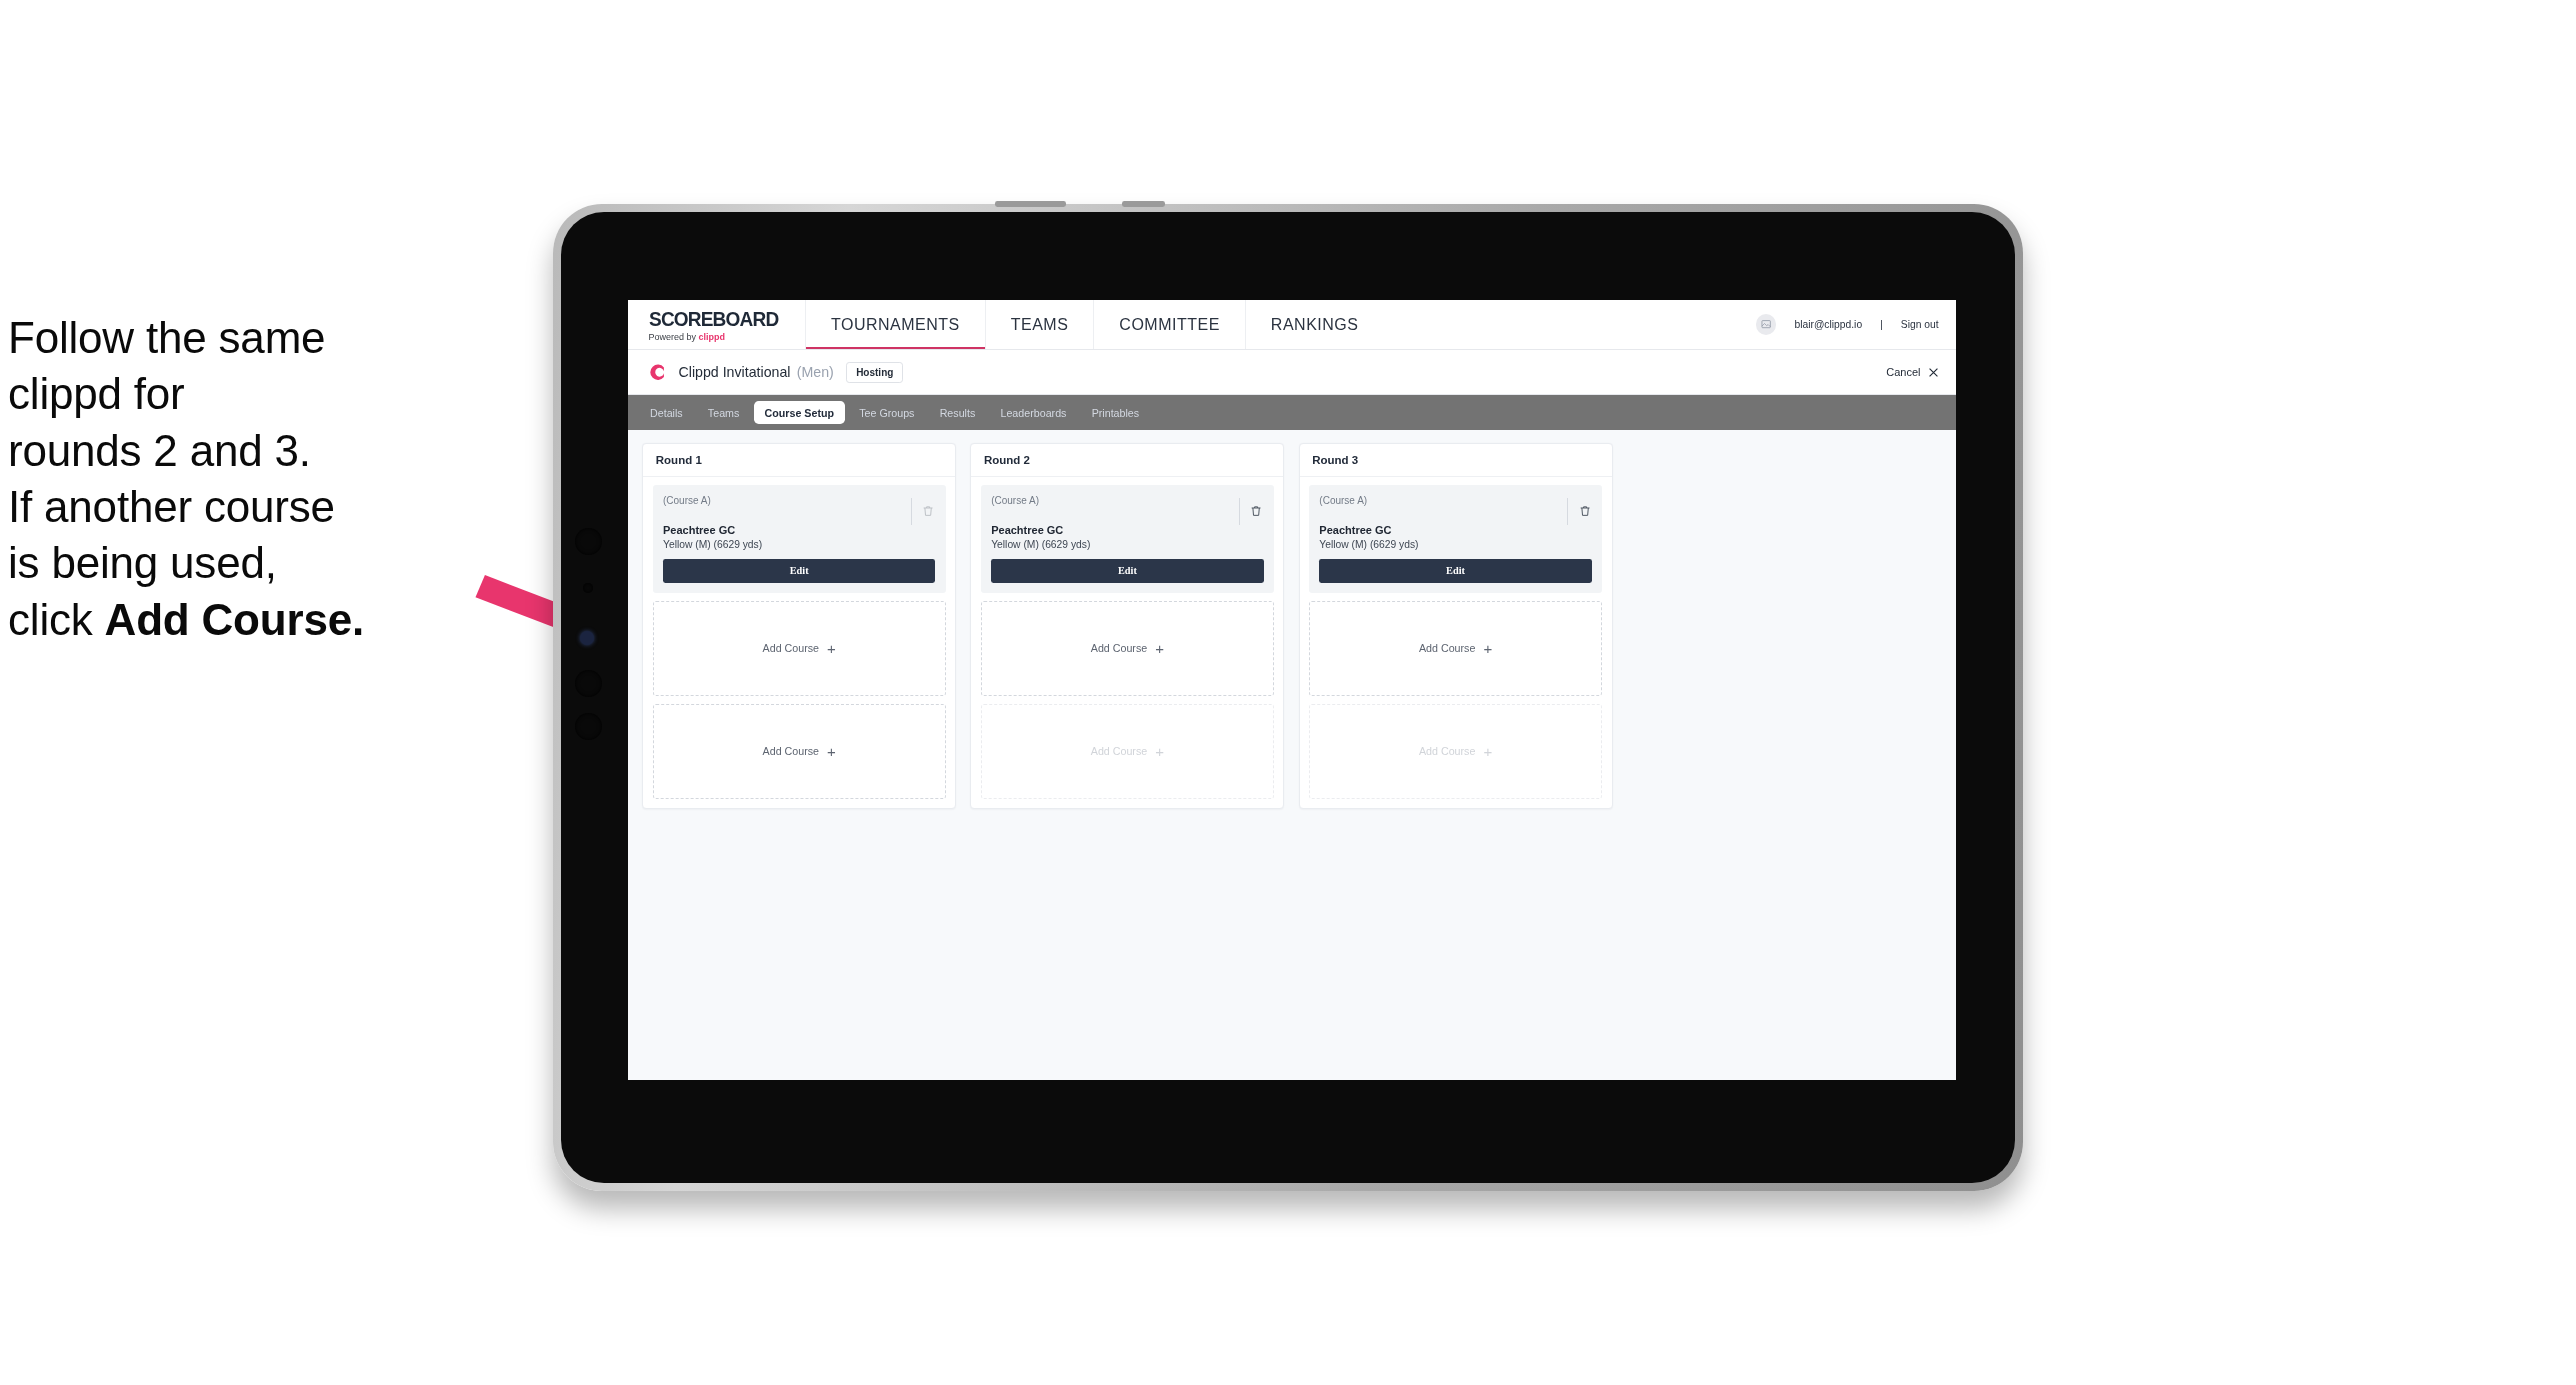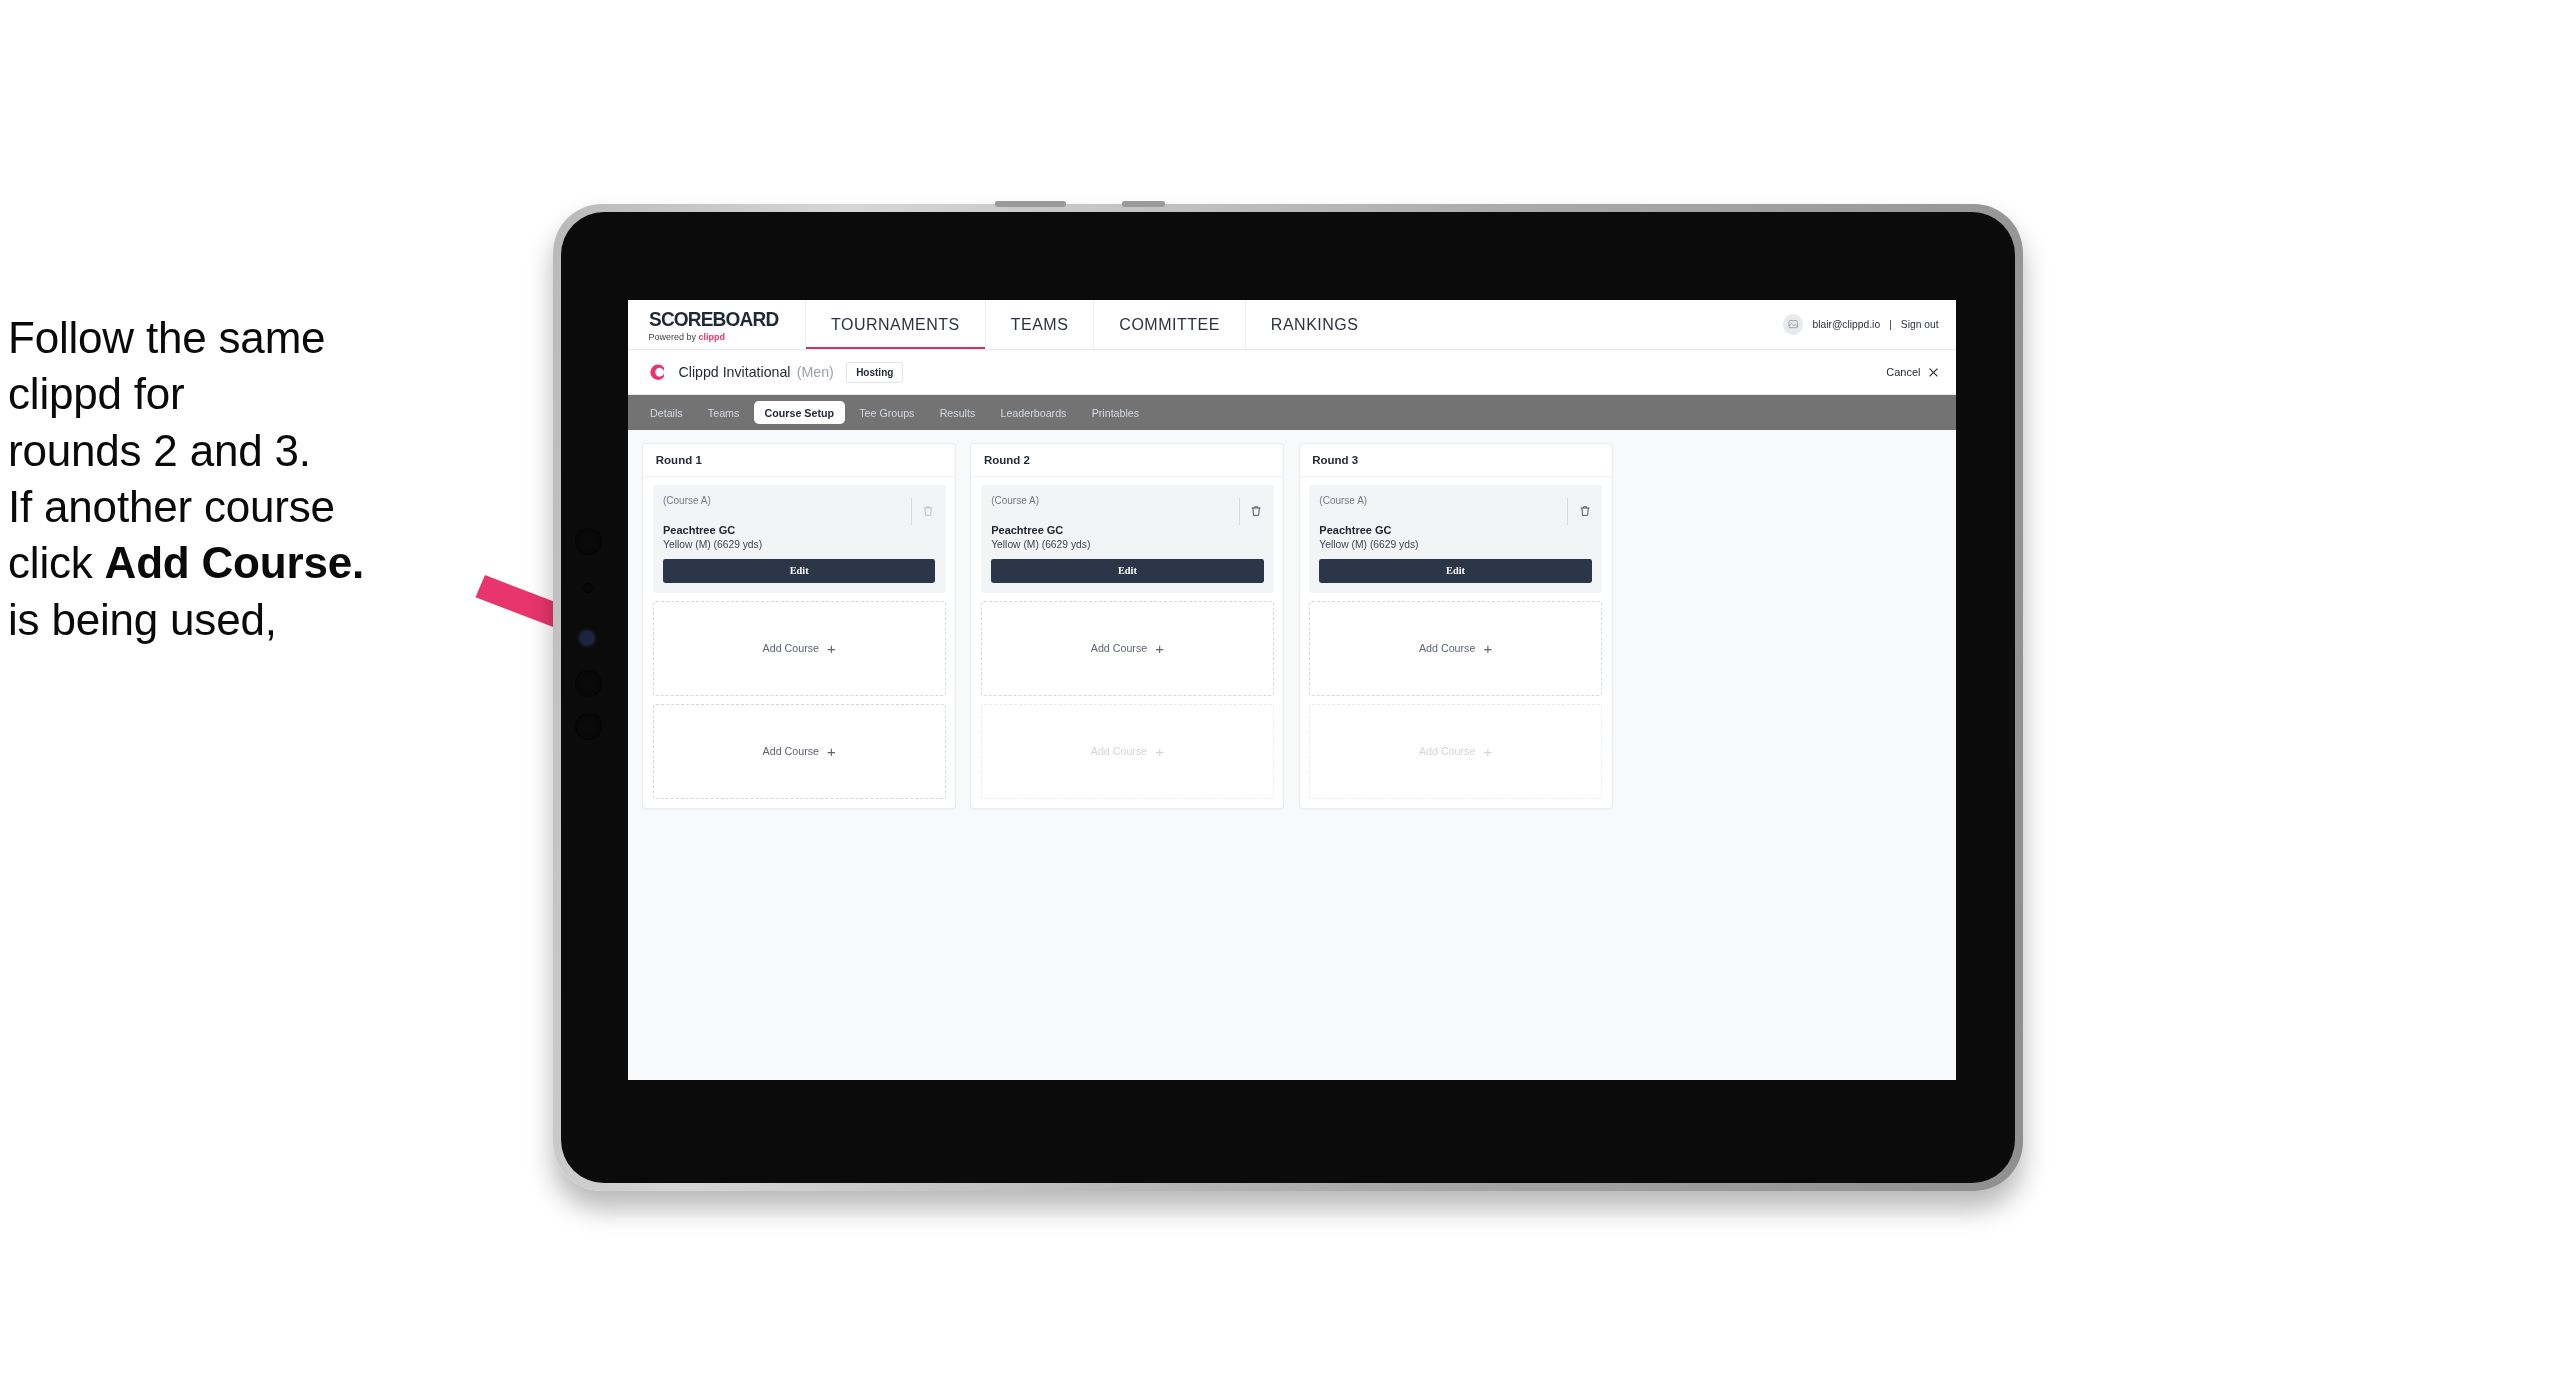--- a/index.html
+++ b/index.html
@@ -62,21 +62,21 @@
   .gnav-items{display:flex;align-items:stretch;}
   .gnav-item{
     display:flex;align-items:center;padding:0 25px;font-size:16px;
     color:#2b3340;letter-spacing:0.5px;cursor:pointer;position:relative;
     border-left:0.8px solid #edeff2;
   }
   .gnav-item.active:after{
     content:"";position:absolute;left:0;right:0;bottom:0;height:2.4px;background:#cf3464;
   }
   #gnav-right{
-    margin-left:auto;display:flex;align-items:center;gap:9px;padding-right:17.4px;
+    margin-left:auto;display:flex;align-items:center;gap:18px;padding-right:17.4px;
     font-size:10.3px;color:#2b3340;
   }
   #avatar{
     width:20.5px;height:20.5px;border-radius:50%;background:#e9eaee;
     display:flex;align-items:center;justify-content:center;color:#8d94a1;font-size:9.5px;
   }
   #signout{cursor:pointer;}
 
   
   #tbar{
@@ -144,22 +144,22 @@
   .add-slot.faded .as-lbl,.add-slot.faded .as-plus{color:#9aa1ac;}
 </style>
 </head>
 <body>
 
 <div id="annotation">
   <span class="ln">Follow the same</span>
   <span class="ln">clippd for</span>
   <span class="ln">rounds 2 and 3.</span>
   <span class="ln">If another course</span>
+  <span class="ln">is being used,</span>
   <span class="ln"><span>click </span><b>Add Course.</b></span>
-  <span class="ln">is being used,</span>
 </div>
 
 <svg id="arrow" viewBox="0 0 420 200">
   <g fill="#e8356d">
     <polygon points="34,28 348,148 336,176 22,56"></polygon>
     <polygon points="300,118 400,168 310,186"></polygon>
   </g>
 </svg>
 
 <div id="device">

